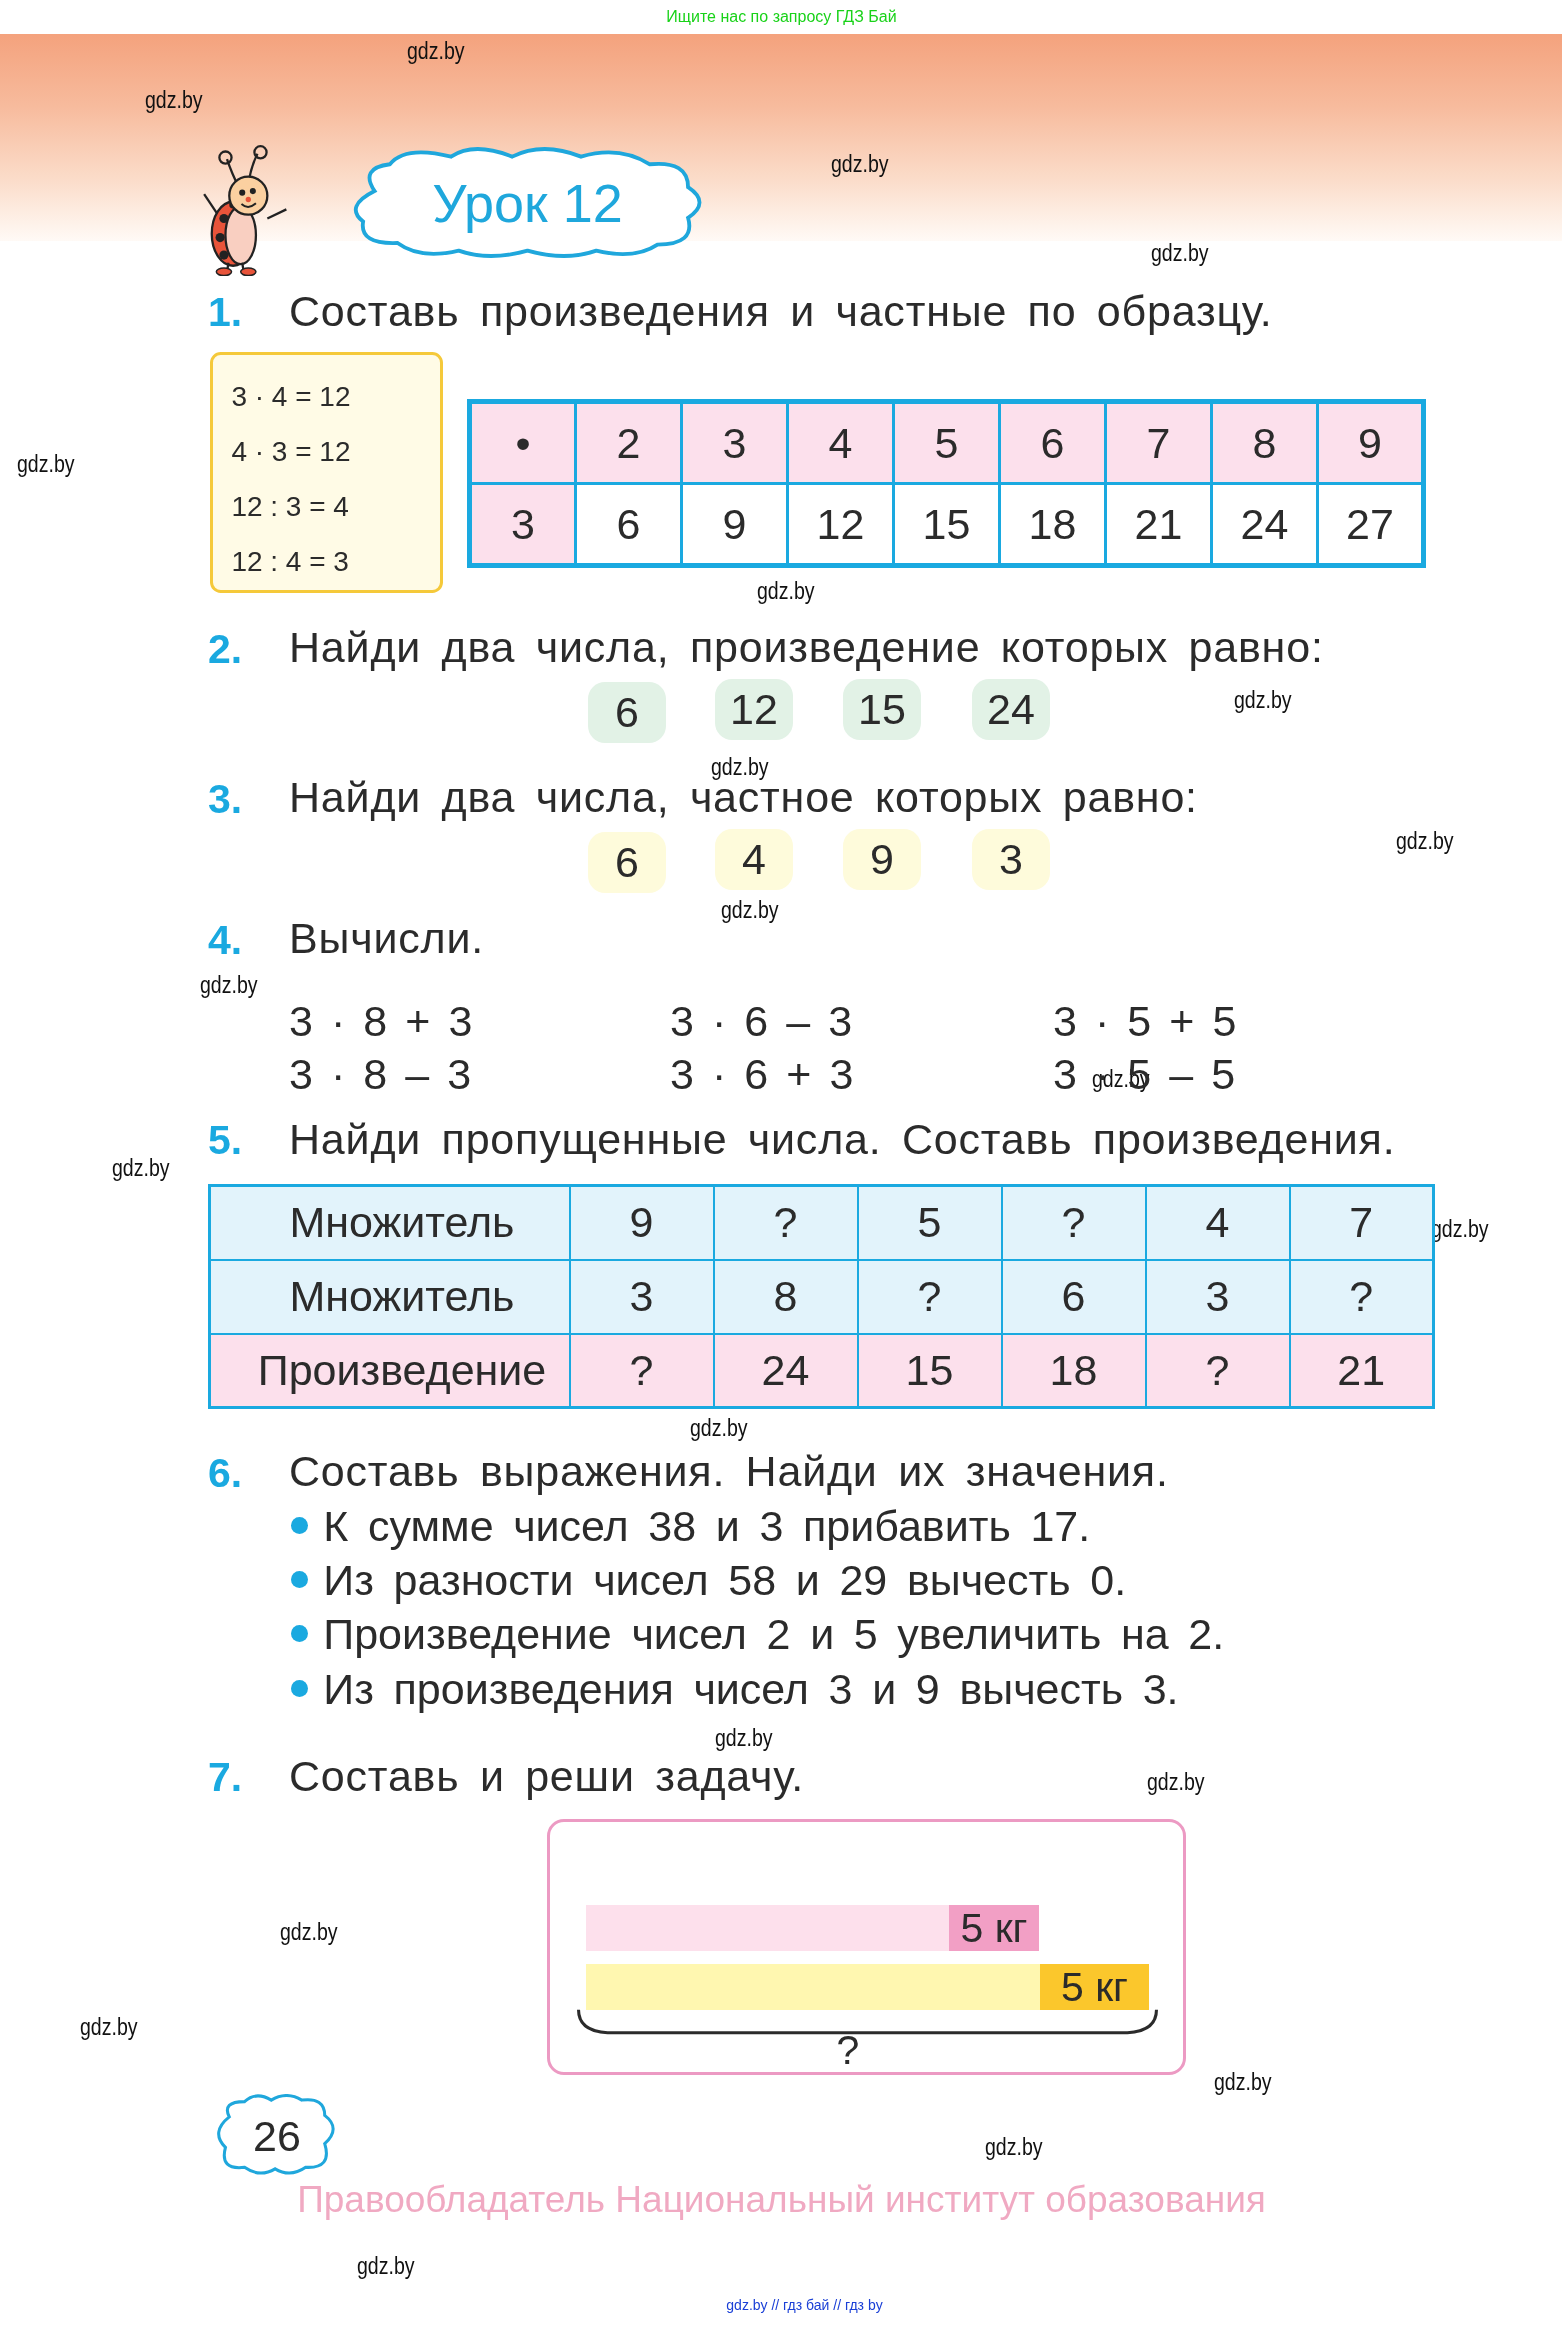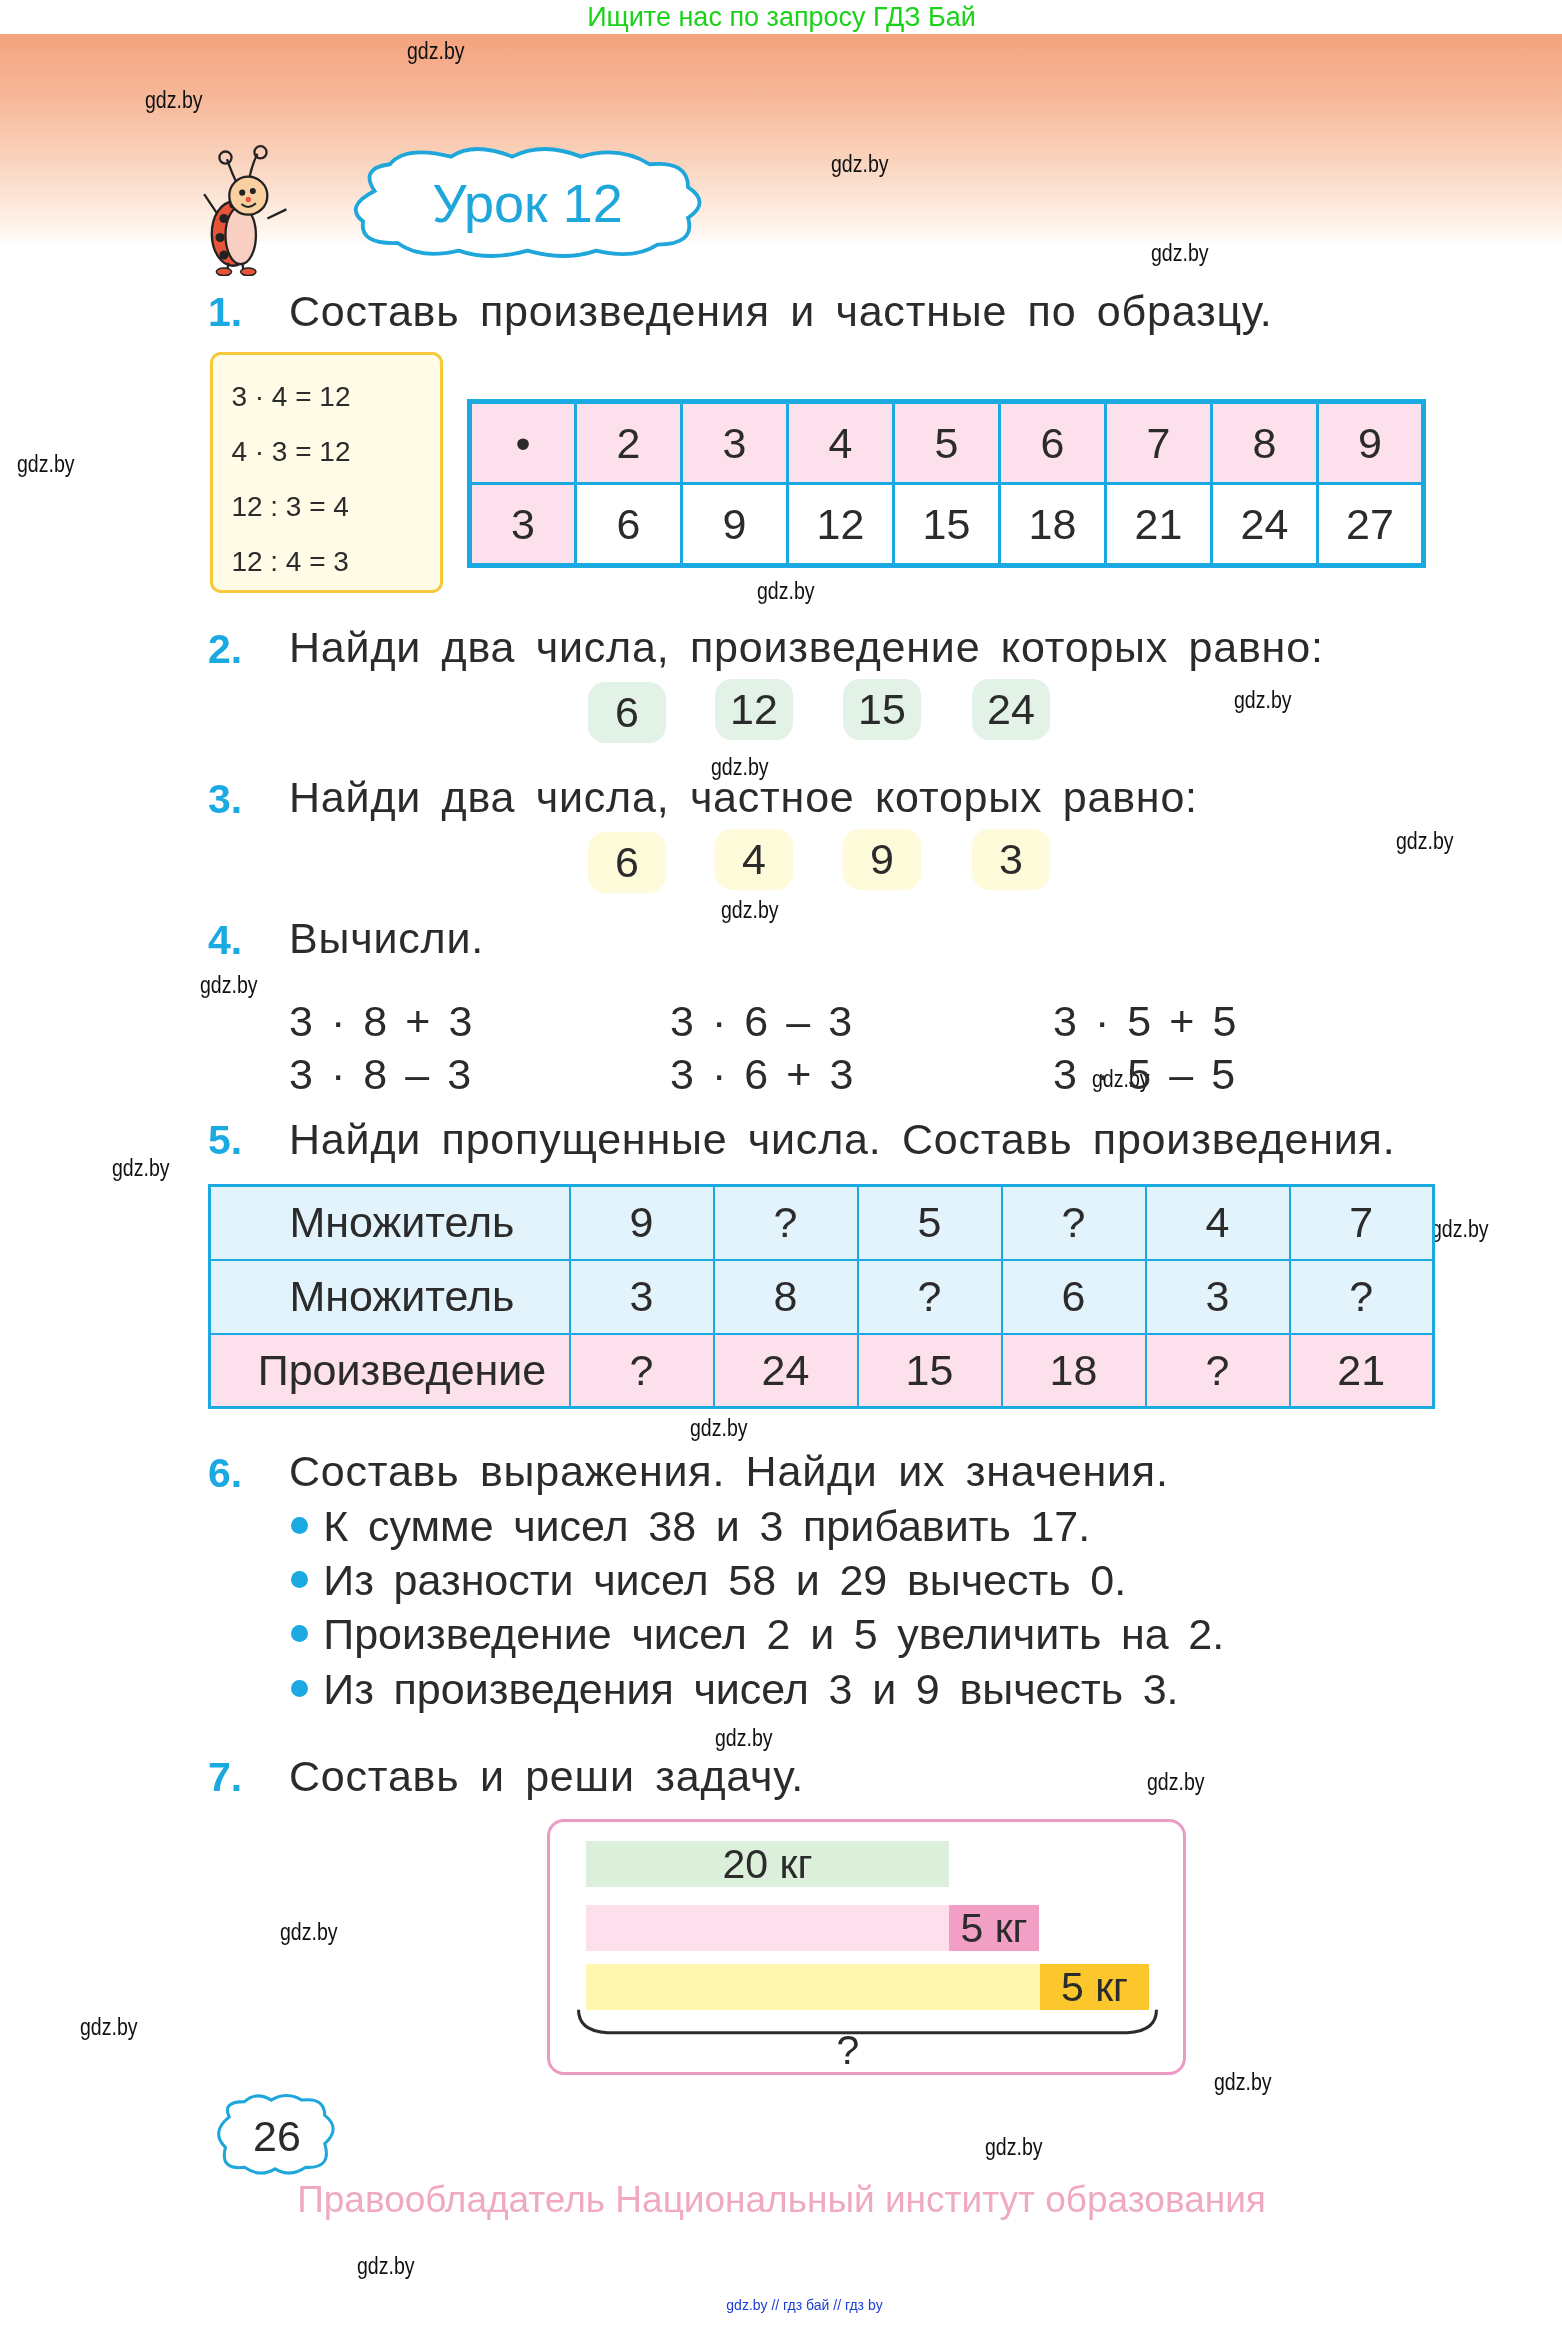--- a/index.html
+++ b/index.html
@@ -2,21 +2,21 @@
 <html style="font-size:12.2px"><head>
 <meta charset="utf-8">
 <style>
   * { box-sizing: border-box; margin: 0; padding: 0; }
   html, body { width: 1563px; height: 2330px; background: #ffffff; overflow: hidden; }
   body { position: relative; font-family: "Liberation Sans", sans-serif; color: #2b2b2b; }
 
   .abs { position: absolute; }
 
   .top-banner { left: 0; top: 0; width: 1563px; height: 34px; background: #fff; text-align: center;
-    font-size: 27px; color: #19d219; line-height: 34px; }
+    font-size: 16px; color: #19d219; line-height: 34px; }
 
   .header-bg { left: 0; top: 34px; width: 1563px; height: 207px;
     background: linear-gradient(to bottom, #f4a27d 0%, #f7bb9d 35%, #fbdcc9 70%, #fffaf6 100%); }
 
   .wm { position: absolute; font-size: 23px; color: #111; font-family: "Liberation Sans", sans-serif; transform: scaleX(0.85); transform-origin: left top; }
 
   .cloud-title { left: 344px; top: 145px; width: 367px; height: 115px; }
   .cloud-title svg { position: absolute; left: 0; top: 0; }
   .cloud-title .txt { position: absolute; left: 0; top: 0; width: 100%; height: 100%; display: flex;
     align-items: center; justify-content: center; font-size: 54px; color: #1fa7dc; }
@@ -243,21 +243,20 @@
   <span class="bullet-dot"></span><span>Произведение чисел 2 и 5 увеличить на 2.</span>
 </div>
 <div class="bullet-item" style="left:291px;top:1665px">
   <span class="bullet-dot"></span><span>Из произведения чисел 3 и 9 вычесть 3.</span>
 </div>
 
 <span class="task-num" style="left:208px;top:1754px">7.</span>
 <span class="task-text" style="left:289px;top:1752px">Составь и реши задачу.</span>
 
 <div class="abs diagram-box">
-  <div class="bar" style="left:36px;top:19px;width:363px;height:46px;background:#dcefda">20 кг</div>
   <div class="bar" style="left:36px;top:83px;width:363px;height:46px;background:#fde0ec"></div>
   <div class="bar" style="left:399px;top:83px;width:90px;height:46px;background:#f29fc5">5 кг</div>
   <div class="bar" style="left:36px;top:142px;width:454px;height:46px;background:#fff7b0"></div>
   <div class="bar" style="left:490px;top:142px;width:109px;height:46px;background:#fbc72c">5 кг</div>
   <svg class="abs" style="left:27px;top:186px" width="581" height="31" viewBox="0 0 760 40">
     <path d="M2 2 Q2 30 40 32 L720 32 Q758 30 758 2" stroke="#2b2b2b" stroke-width="4" fill="none"></path>
   </svg>
   <div class="bar" style="left:252px;top:205px;width:92px;height:46px">?</div>
 </div>
 

